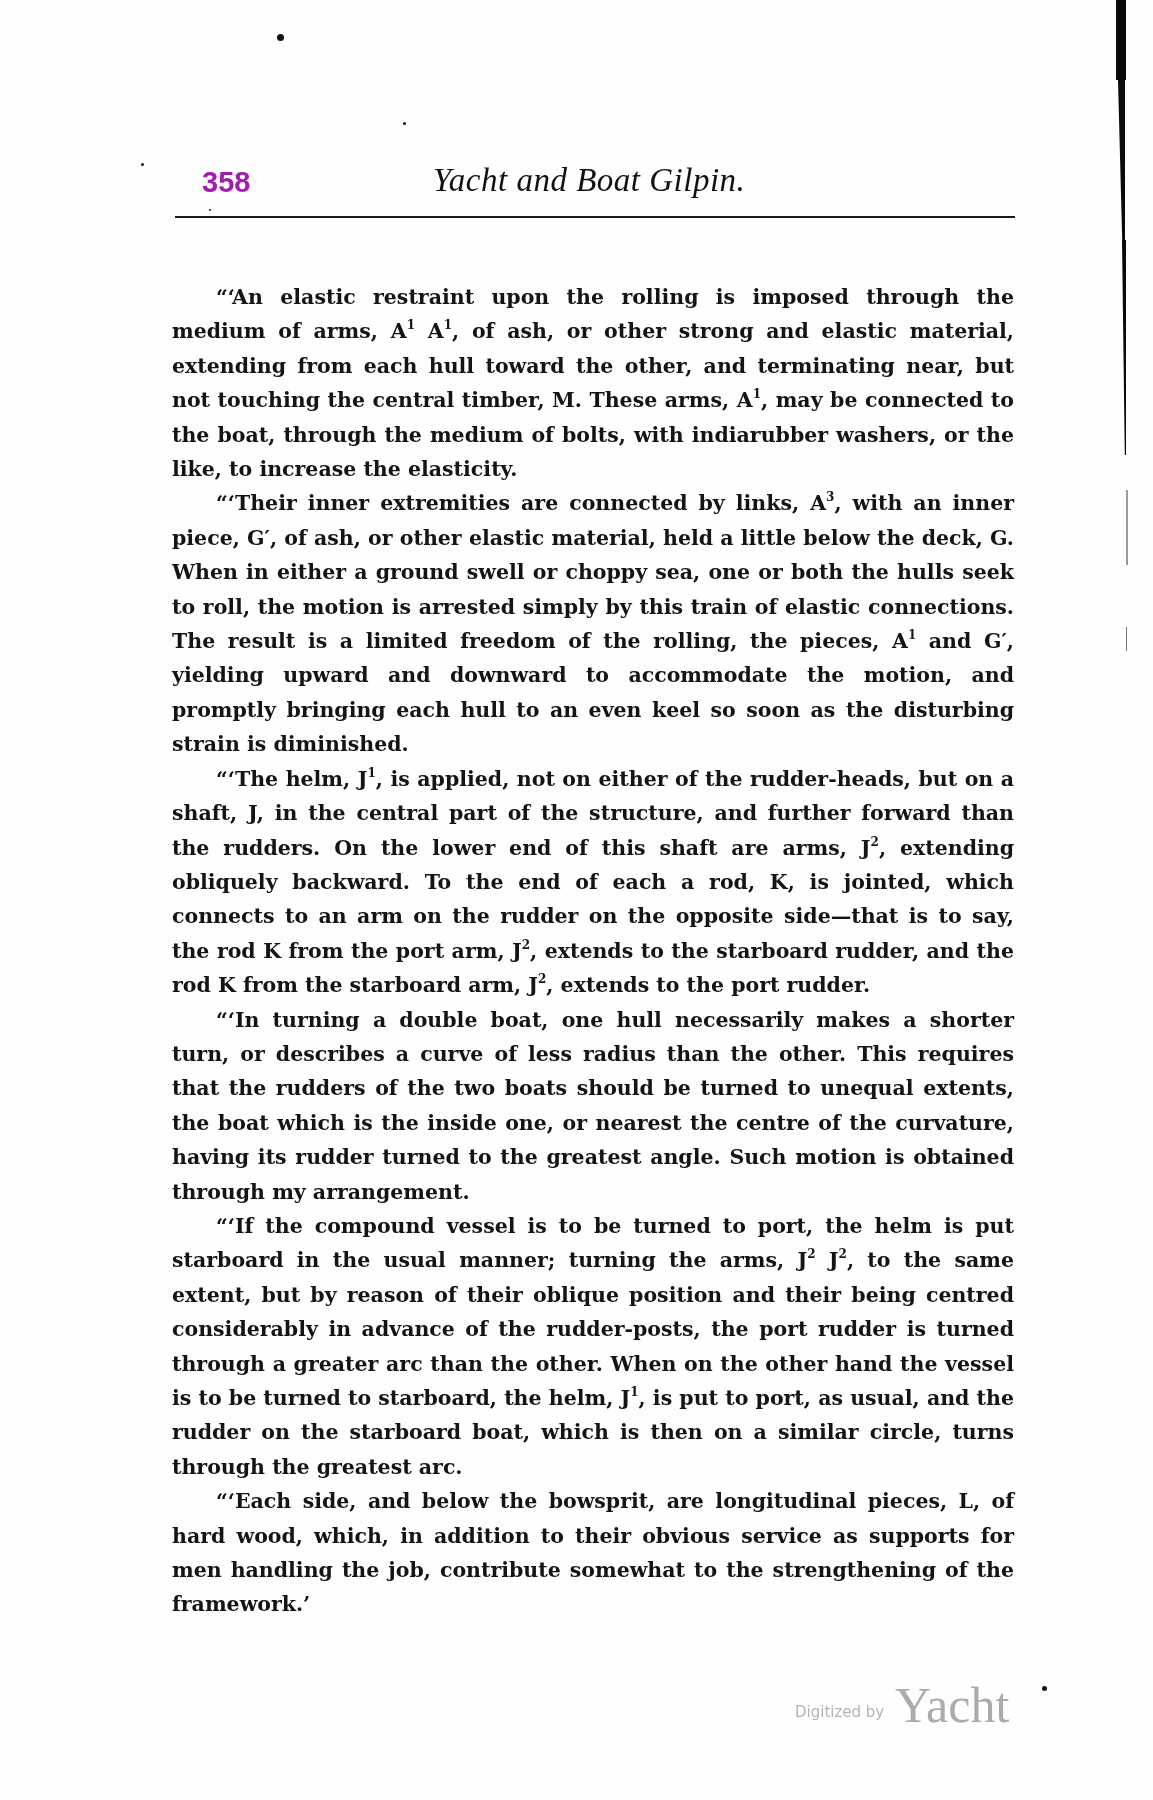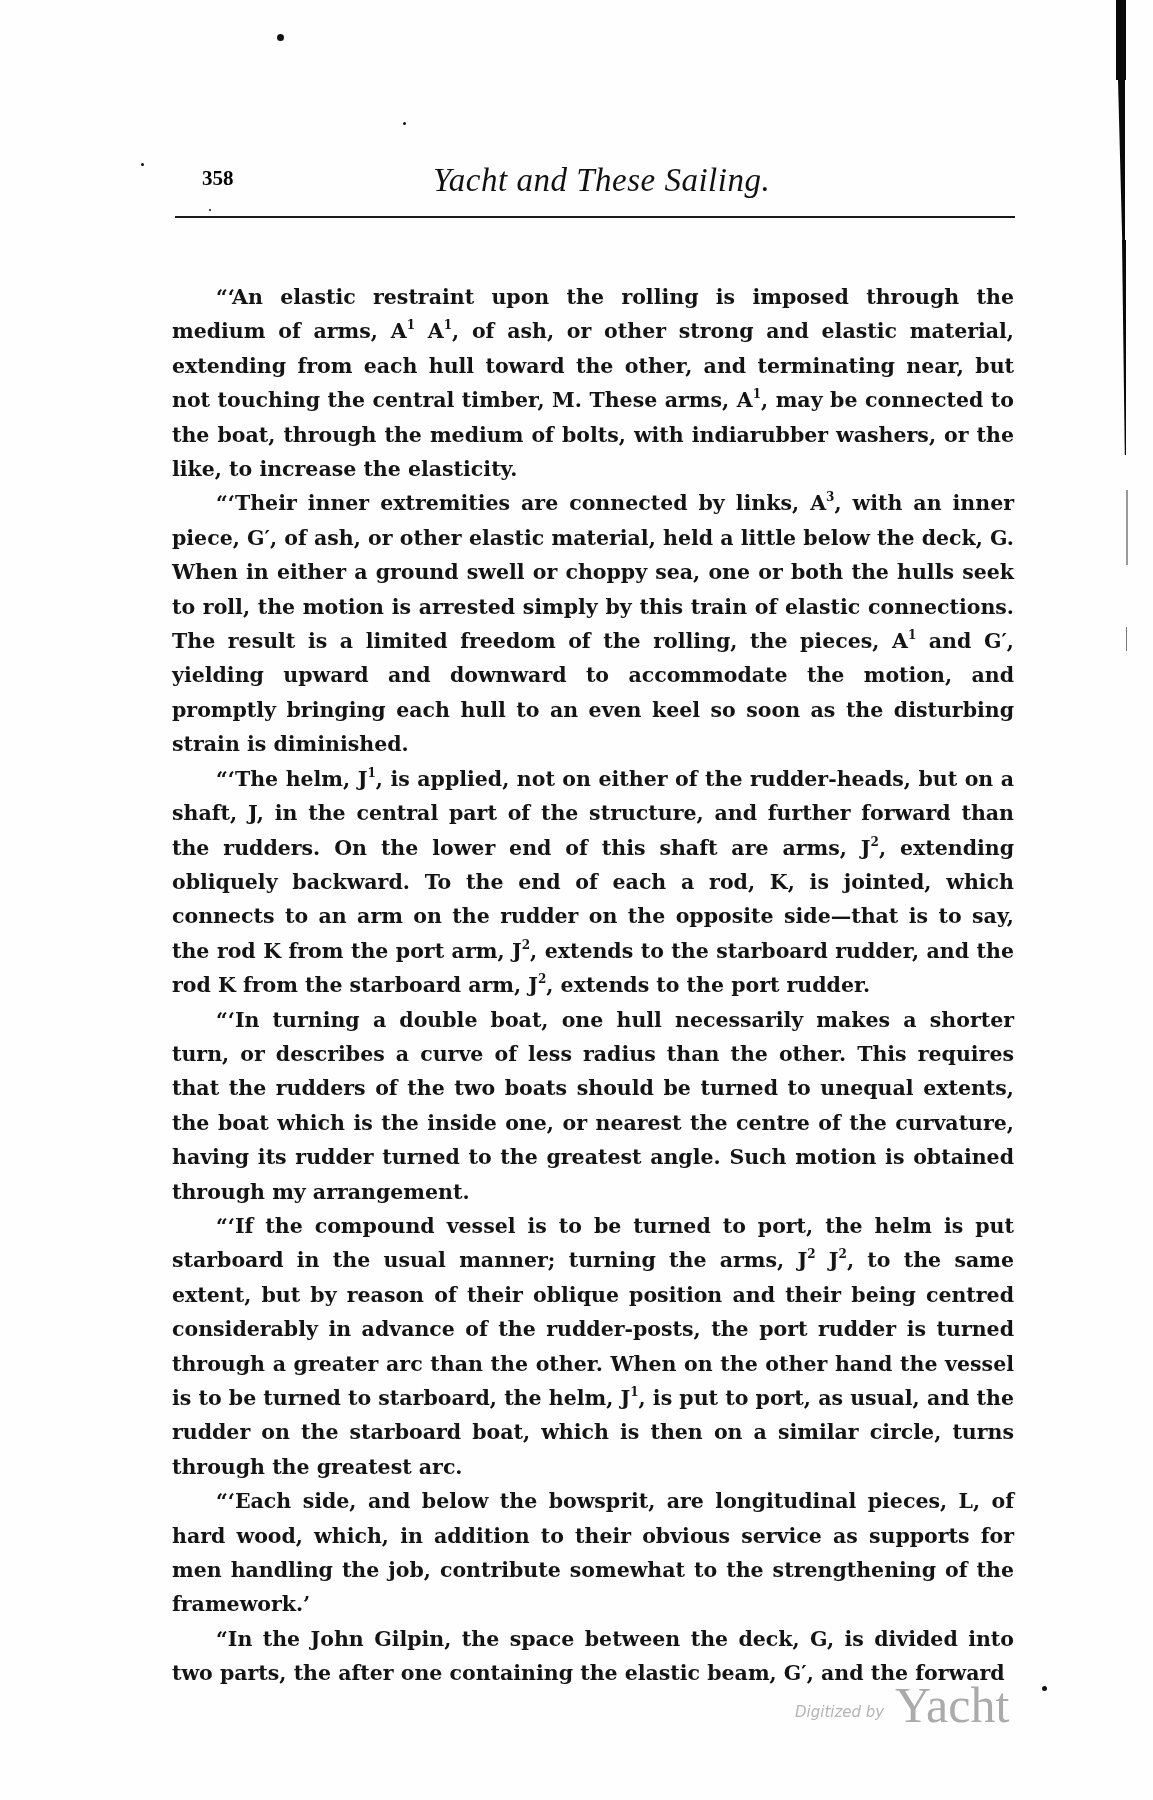--- a/index.html
+++ b/index.html
@@ -4,40 +4,40 @@
 <style>
   html, body { margin: 0; padding: 0; background: #ffffff; }
   body { width: 1153px; height: 1800px; position: relative; overflow: hidden; }
   .page { position: absolute; left: 0; top: 0; width: 1153px; height: 1800px; background: #fefefe; }
   .speck { position: absolute; background: #111; border-radius: 50%; }
   .side-bar { position: absolute; background: #0a0a0a; }
   .side-mark { position: absolute; width: 2px; }
   .header { position: absolute; left: 175px; top: 160px; width: 840px; height: 44px; }
   .page-number {
     position: absolute; left: 27px; top: 6px;
-    font-family: Liberation Serif, serif; font-weight: bold; font-size: 21px; color: #000000;
+    font-family: Liberation Sans, sans-serif; font-weight: bold; font-size: 29px; color: #a21caf;
   }
   .running-title {
     position: absolute; left: 258px; top: 2px;
     font-family: "Liberation Serif", serif; font-style: italic; font-size: 33px; color: #111;
     letter-spacing: 0.5px;
   }
   .header-rule { position: absolute; left: 175px; top: 216px; width: 840px; height: 2px; background: #1a1a1a; }
   .body-text {
     position: absolute; left: 172px; top: 238px; width: 842px;
     font-family: "DejaVu Serif", serif; font-size: 20.5px; line-height: 34.4px;
     color: #141414; text-align: justify; font-weight: bold; margin-top: 42px;
     -webkit-font-smoothing: antialiased;
   }
   .body-text p { margin: 0; text-indent: 44px; }
   .body-text sup { font-size: 12px; line-height: 0; vertical-align: 9px; }
   .watermark { position: absolute; left: 795px; top: 1676px; height: 60px; white-space: nowrap; }
   .wm-small {
     position: absolute; left: 0; top: 27px;
-    font-family: "DejaVu Sans", sans-serif; font-size: 15px; color: #b4b4b4; font-style: italic;
+    font-family: "DejaVu Sans", sans-serif; font-size: 15px; color: #b4b4b4;
   }
   .wm-google {
     position: absolute; left: 100px; top: 0;
     font-family: "Liberation Serif", serif; font-size: 50px; color: #ababab;
   }
 </style>
 </head>
 <body>
 
 <div class="page">
@@ -49,31 +49,30 @@
   <div class="speck" style="left:1042px;top:1686px;width:5px;height:5px;"></div>
 
   <div class="side-bar" style="left:1116px;top:0;width:10px;height:80px;"></div>
   <div class="side-bar" style="left:1118px;top:80px;width:7px;height:160px;clip-path:polygon(0 0,100% 0,100% 100%,60% 100%);"></div>
   <div class="side-bar" style="left:1122px;top:240px;width:4px;height:215px;clip-path:polygon(0 0,100% 0,100% 100%,70% 100%);"></div>
   <div class="side-mark" style="left:1126px;top:490px;height:75px;background:#9a9a9a;"></div>
   <div class="side-mark" style="left:1126px;top:627px;height:24px;width:1px;background:#777;"></div>
 
   <div class="header">
     <span class="page-number">358</span>
-    <span class="running-title">Yacht and These Sailing.</span>
+    <span class="running-title">Yacht and Boat Gilpin.</span>
   </div>
   <div class="header-rule"></div>
 
   <div class="body-text" id="body-text">
       <p><span>“‘An elastic restraint upon the rolling is imposed through the medium of arms, A</span><sup>1</sup><span> A</span><sup>1</sup><span>, of ash, or other strong and elastic material, extending from each hull toward the other, and terminating near, but not touching the central timber, M.  These arms, A</span><sup>1</sup><span>, may be connected to the boat, through the medium of bolts, with indiarubber washers, or the like, to increase the elasticity.</span></p>
       <p><span>“‘Their inner extremities are connected by links, A</span><sup>3</sup><span>, with an inner piece, G′, of ash, or other elastic material, held a little below the deck, G.  When in either a ground swell or choppy sea, one or both the hulls seek to roll, the motion is arrested simply by this train of elastic connections.  The result is a limited freedom of the rolling, the pieces, A</span><sup>1</sup><span> and G′, yielding upward and downward to accommodate the motion, and promptly bringing each hull to an even keel so soon as the disturbing strain is diminished.</span></p>
       <p><span>“‘The helm, J</span><sup>1</sup><span>, is applied, not on either of the rudder-heads, but on a shaft, J, in the central part of the structure, and further forward than the rudders.  On the lower end of this shaft are arms, J</span><sup>2</sup><span>, extending obliquely backward.  To the end of each a rod, K, is jointed, which connects to an arm on the rudder on the opposite side—that is to say, the rod K from the port arm, J</span><sup>2</sup><span>, extends to the starboard rudder, and the rod K from the starboard arm, J</span><sup>2</sup><span>, extends to the port rudder.</span></p>
       <p><span>“‘In turning a double boat, one hull necessarily makes a shorter turn, or describes a curve of less radius than the other.  This requires that the rudders of the two boats should be turned to unequal extents, the boat which is the inside one, or nearest the centre of the curvature, having its rudder turned to the greatest angle.  Such motion is obtained through my arrangement.</span></p>
       <p><span>“‘If the compound vessel is to be turned to port, the helm is put starboard in the usual manner; turning the arms, J</span><sup>2</sup><span> J</span><sup>2</sup><span>, to the same extent, but by reason of their oblique position and their being centred considerably in advance of the rudder-posts, the port rudder is turned through a greater arc than the other.  When on the other hand the vessel is to be turned to starboard, the helm, J</span><sup>1</sup><span>, is put to port, as usual, and the rudder on the starboard boat, which is then on a similar circle, turns through the greatest arc.</span></p>
       <p><span>“‘Each side, and below the bowsprit, are longitudinal pieces, L, of hard wood, which, in addition to their obvious service as supports for men handling the job, contribute somewhat to the strengthening of the framework.’</span></p>
-      <p><span>“In the John Gilpin, the space between the deck, G, is divided into two parts, the after one containing the elastic beam, G′, and the forward</span></p>
     </div>
 
   <div class="watermark">
     <span class="wm-small">Digitized by</span>
     <span class="wm-google">Yacht</span>
   </div>
 </div>
 
 </body></html>

